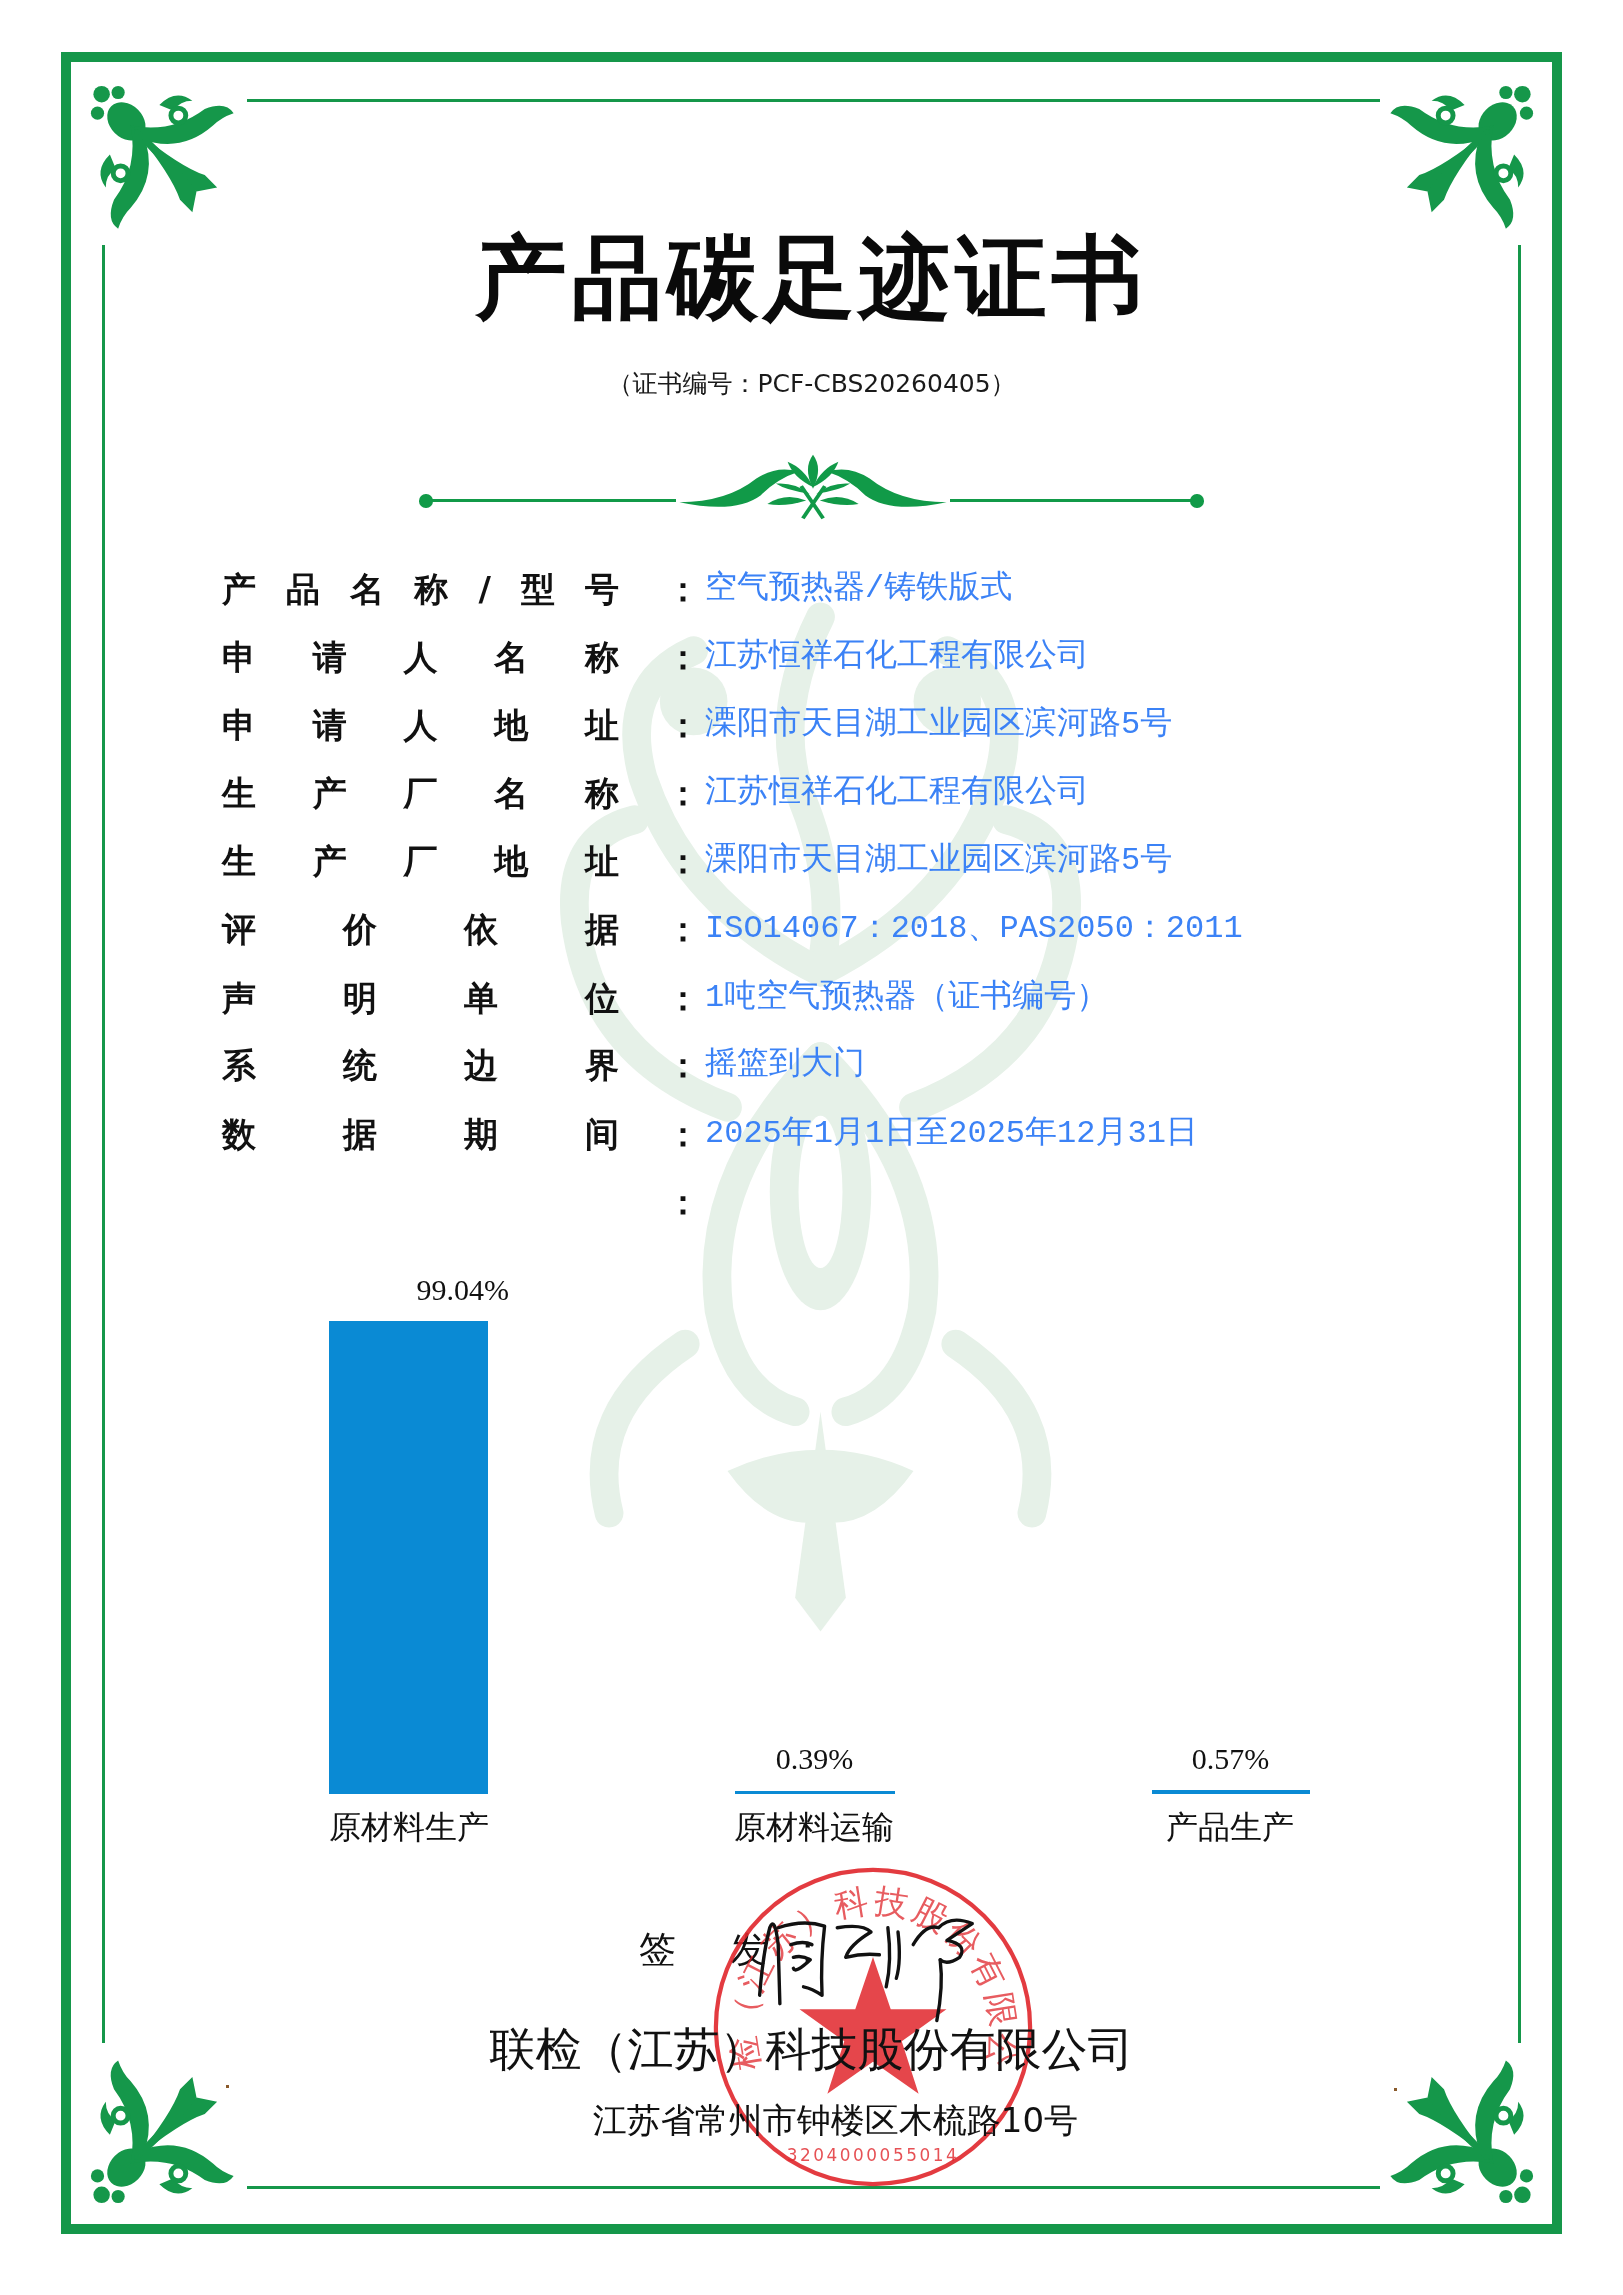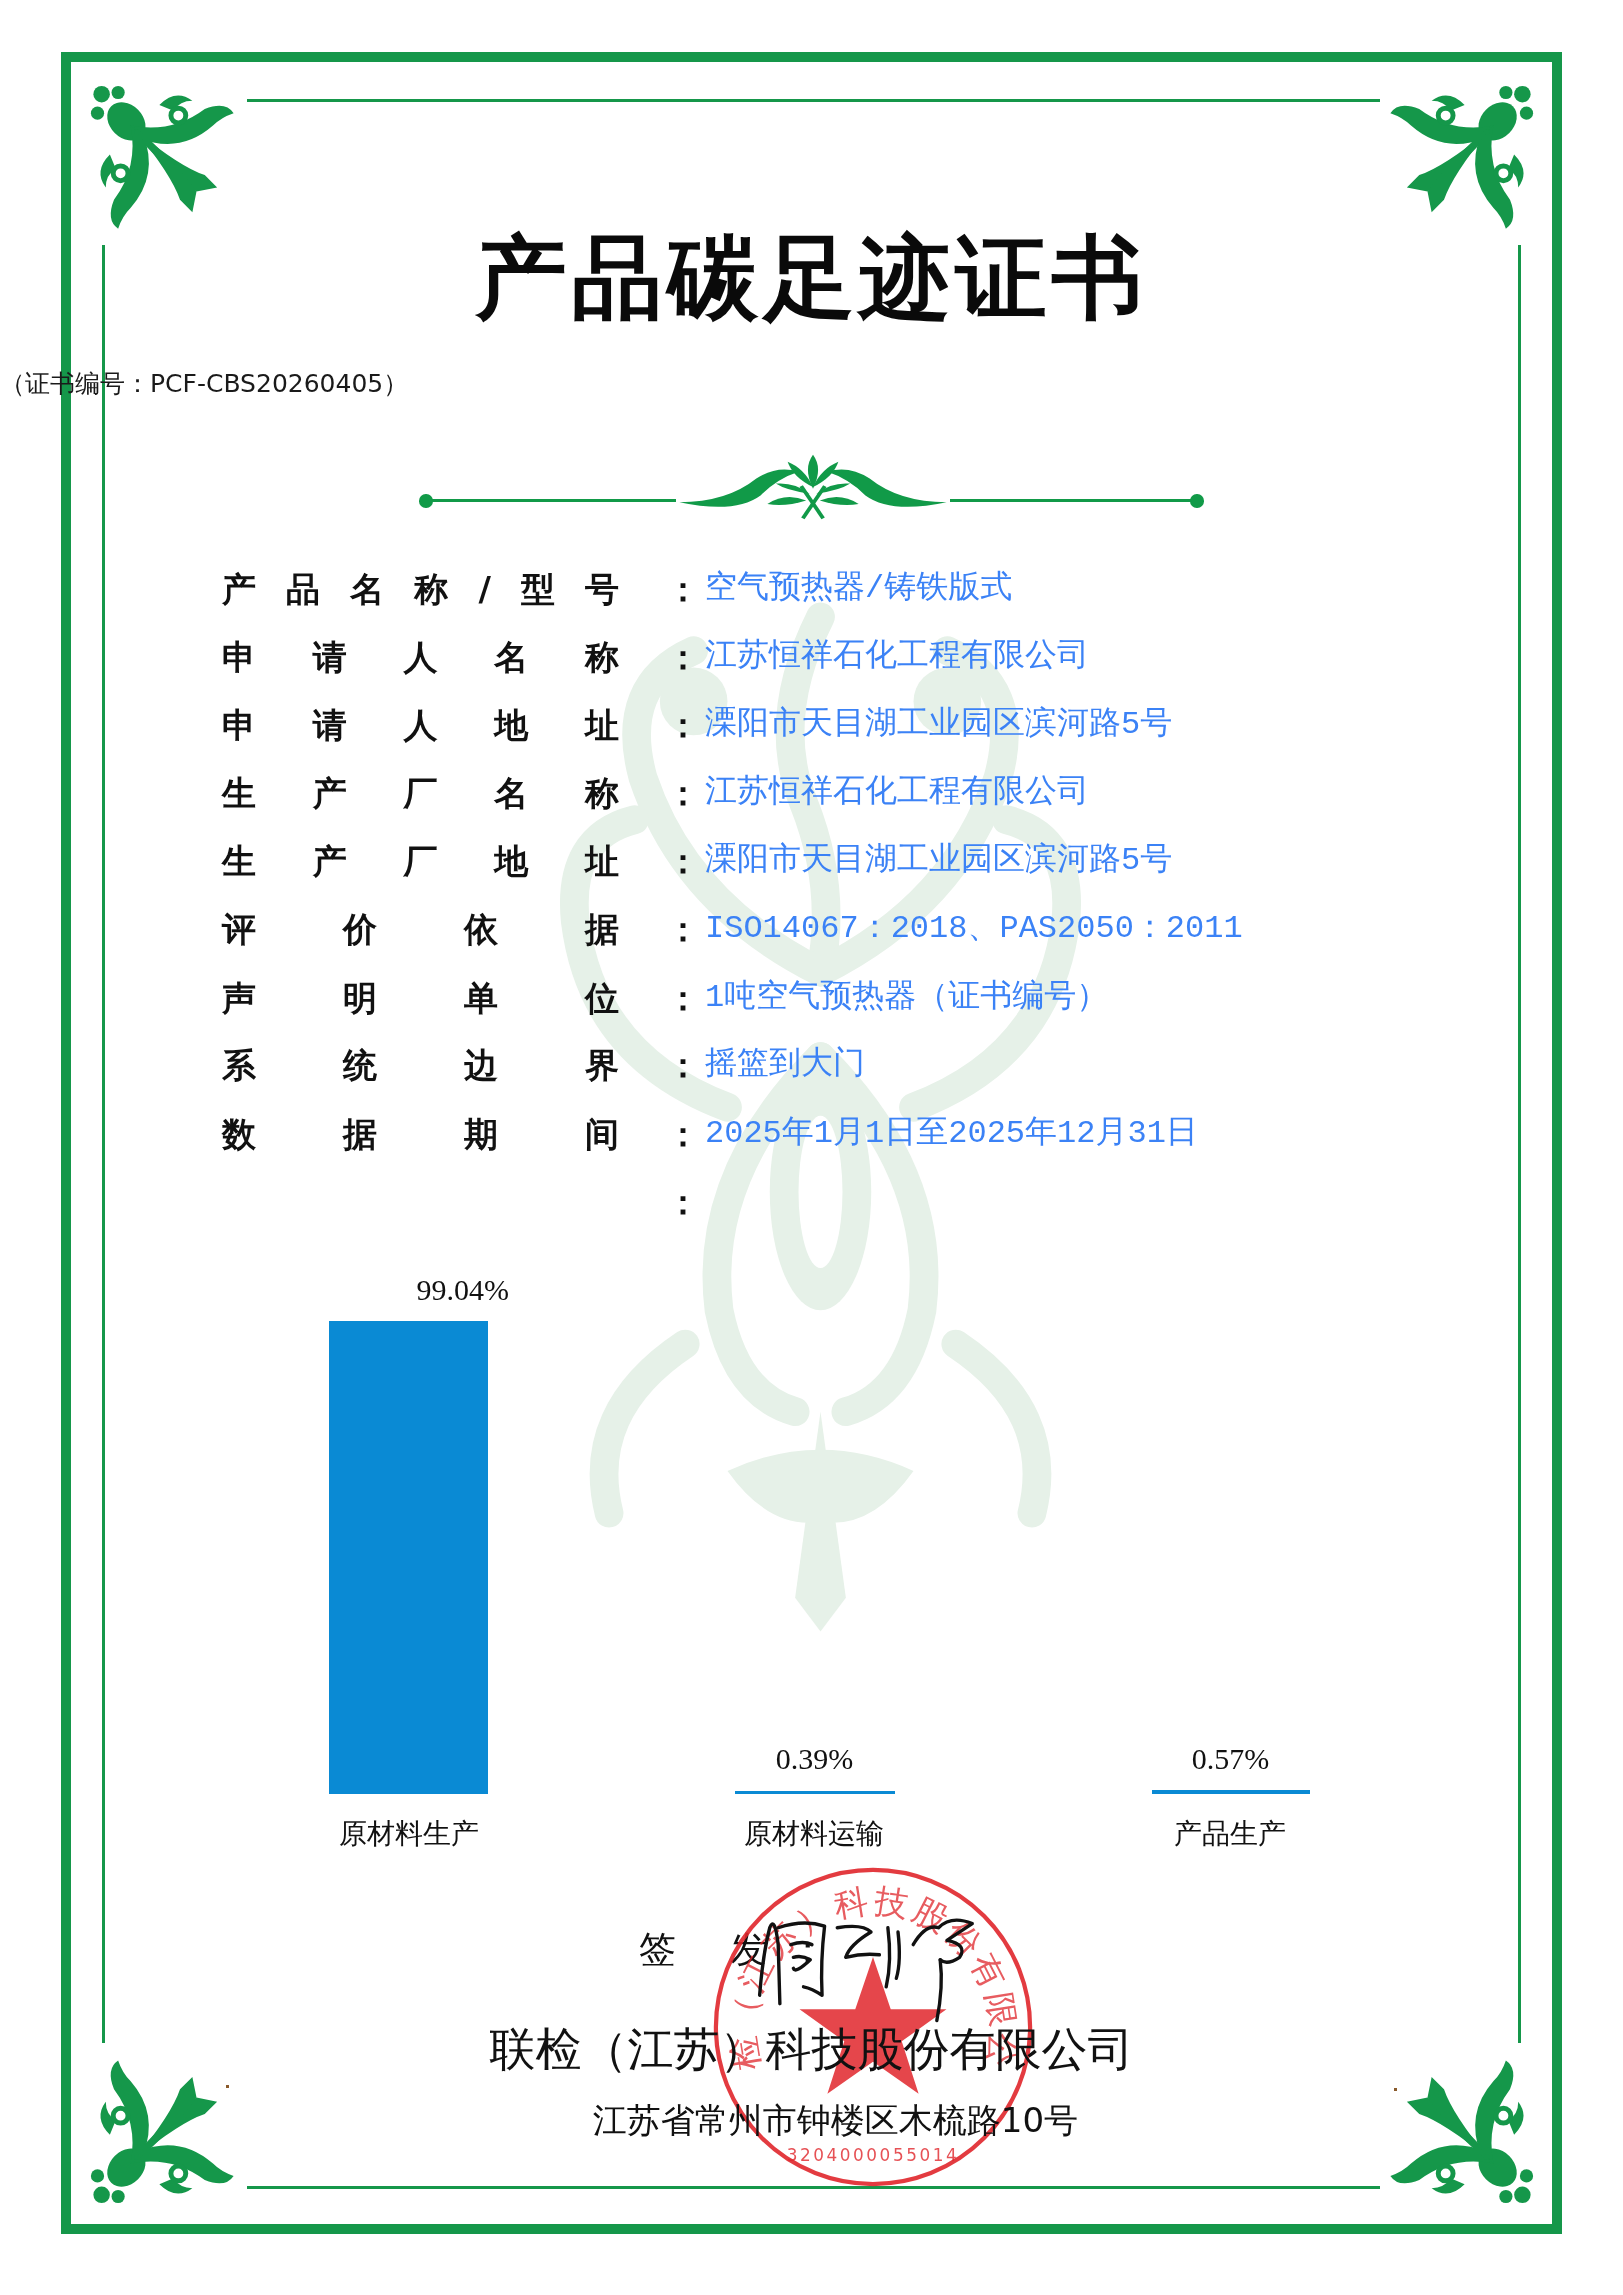--- a/index.html
+++ b/index.html
@@ -3,35 +3,35 @@
 <meta charset="utf-8">
 <style>
   html, body { margin: 0; padding: 0; background: #ffffff; }
   body { width: 1623px; height: 2295px; position: relative; overflow: hidden; font-family: "DejaVu Serif", serif; color: #111; }
   .abs { position: absolute; }
   .outer-frame { left: 61px; top: 52px; width: 1481px; height: 2162px; border: 10px solid #15974A; }
   .inner-line { background: #15974A; position: absolute; }
   .corner { position: absolute; width: 165px; height: 165px; }
   .watermark { left: 516px; top: 583px; width: 609px; height: 1057px; opacity: 1; }
   .title { left: 0; width: 1623px; top: 222px; text-align: center; font-family: "DejaVu Serif", serif; font-weight: bold; font-size: 91px; letter-spacing: 5px; line-height: 110px; color: #0a0a0a; }
-  .subtitle { left: 0; width: 1623px; top: 365px; text-align: left; font-family: "DejaVu Sans", sans-serif; font-size: 25px; line-height: 37px; color: #1a1a1a; }
+  .subtitle { left: 0; width: 1623px; top: 365px; text-align: center; font-family: "DejaVu Sans", sans-serif; font-size: 25px; line-height: 37px; color: #1a1a1a; }
   .divider-line { top: 499px; height: 3.4px; background: #119A48; }
   .divider-dot { width: 13.5px; height: 13.5px; border-radius: 50%; background: #119A48; top: 494px; }
   .ornament { left: 676px; top: 453px; width: 274px; height: 68px; }
 
   .row { position: absolute; left: 222px; height: 42px; width: 1268px; }
   .row .label { position: absolute; left: 0; top: 0; width: 397px; display: flex; justify-content: space-between; font-family: "DejaVu Serif", serif; font-weight: bold; font-size: 34px; line-height: 42px; color: #111; }
   .row .label.compact { justify-content: flex-start; letter-spacing: -0.8px; width: 457px; }
   .row .colon { position: absolute; left: 444px; top: 0; font-family: "DejaVu Serif", serif; font-weight: bold; font-size: 34px; line-height: 42px; }
   .row .value { position: absolute; left: 483px; top: 0; font-family: Liberation Mono, monospace; font-size: 32px; line-height: 42px; white-space: nowrap; color: #3b82f6; }
   .row .value sub { font-size: 18.6px; vertical-align: -6.8px; }
 
   .bar { position: absolute; background: #0A8AD4; }
   .bar-value { position: absolute; width: 203px; text-align: center; font-family: "Liberation Serif", serif; font-size: 30px; line-height: 34px; color: #111; }
-  .bar-cat { position: absolute; width: 254px; text-align: center; font-family: Liberation Mono, monospace; font-size: 28px; line-height: 37px; color: #111; margin-top: 8px; }
+  .bar-cat { position: absolute; width: 254px; text-align: center; font-family: Liberation Sans, sans-serif; font-size: 32px; line-height: 37px; color: #111; }
 
   .sign-label { left: 639px; top: 1926px; font-family: Liberation Sans, sans-serif; font-size: 37px; line-height: 47px; letter-spacing: 22px; color: #111; }
   .company { left: 0; width: 1623px; top: 2022px; text-align: center; font-family: "DejaVu Sans", sans-serif; font-size: 46px; line-height: 54px; color: #111; }
   .company-addr { left: 0; width: 1623px; top: 2098px; text-align: center; font-family: "DejaVu Sans", sans-serif; font-size: 34px; line-height: 44px; color: #111; padding-left: 24px; }
   .stamp { left: 710px; top: 1864px; width: 326px; height: 326px; }
   .signature { left: 744px; top: 1894px; width: 254px; height: 135px; }
   .dot-mark { width: 3.4px; height: 3.4px; background: #8a5a2b; }
 </style>
 </head>
 <body>

